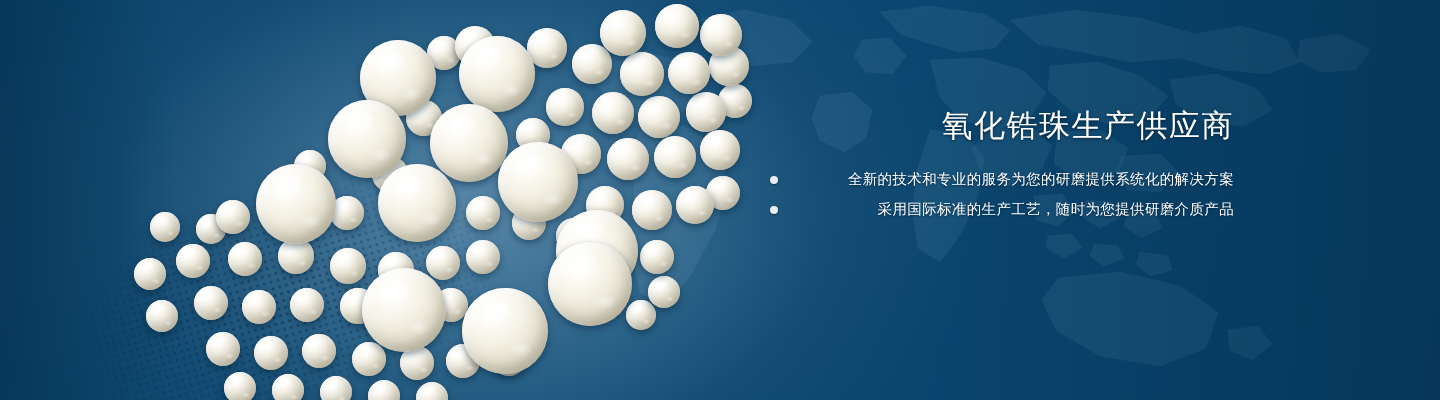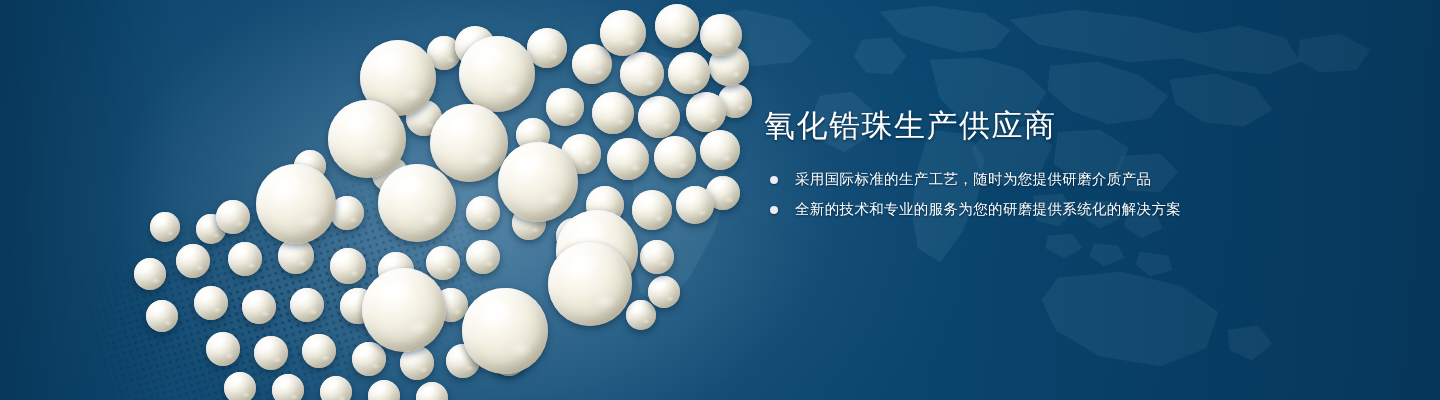--- a/index.html
+++ b/index.html
@@ -88,20 +88,21 @@
     width:26%; height:18%;
     border-radius:50%;
     background:radial-gradient(ellipse at 50% 50%, rgba(255,255,255,0.42) 0%, rgba(255,255,255,0) 75%);
   }
 
   
   #copy {
     position:absolute;
     left:764px; top:106px;
     width:470px;
+    text-align:right;
   }
   #headline {
     color:#ffffff;
     font-size:31px;
     line-height:40px;
     letter-spacing:1.5px;
     font-weight:400;
     text-shadow:0 1px 3px rgba(2,26,46,0.75);
     white-space:nowrap;
   }
@@ -250,24 +251,24 @@
   <div class="bg-vignette"></div>
 
   <div id="copy">
     <div id="headline">氧化锆珠生产供应商</div>
 
     <ul id="bullets">
 
 
       <li class="bullet-row">
         <span class="bullet-dot"></span>
+        <span class="bullet-line-1">全新的技术和专业的服务为您的研磨提供系统化的解决方案</span>
+      </li>
+
+      <li class="bullet-row">
+        <span class="bullet-dot"></span>
         <span class="bullet-line-1">采用国际标准的生产工艺，随时为您提供研磨介质产品</span>
       </li>
 
-      <li class="bullet-row">
-        <span class="bullet-dot"></span>
-        <span class="bullet-line-1">全新的技术和专业的服务为您的研磨提供系统化的解决方案</span>
-      </li>
-
     </ul>
   </div>
 
 </div>
 
 </body></html>

